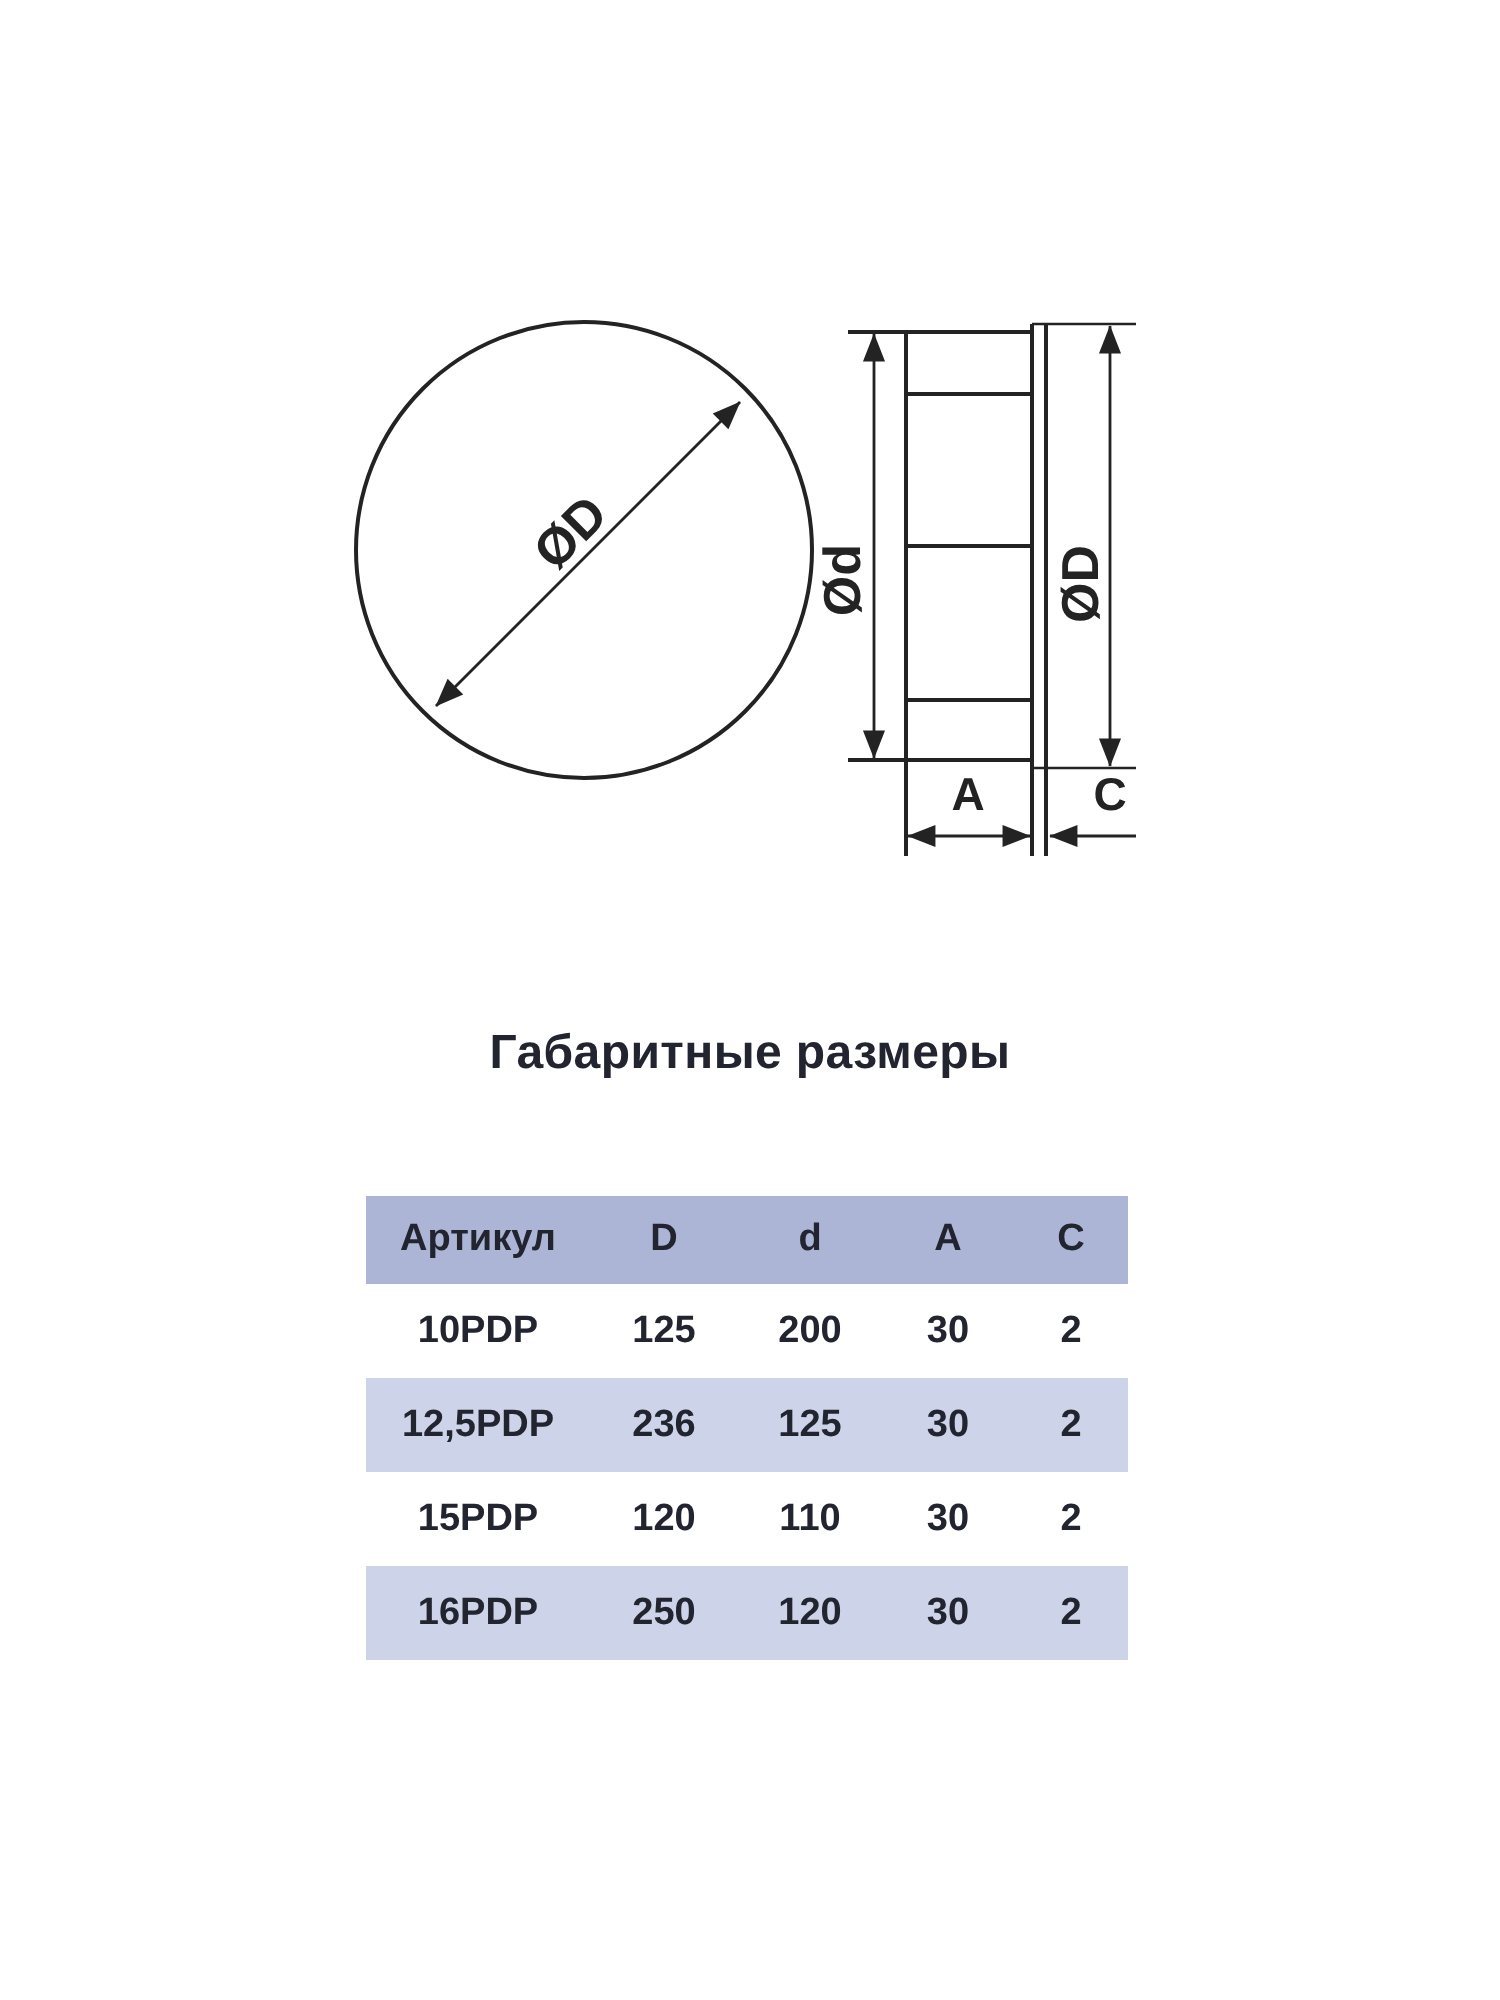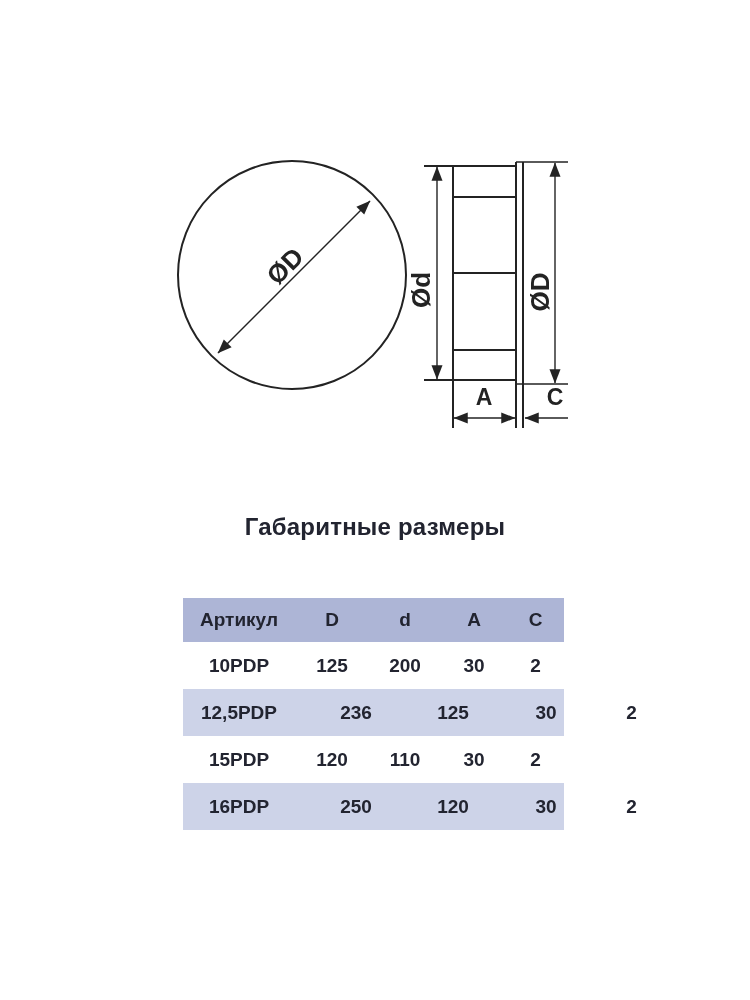--- a/index.html
+++ b/index.html
@@ -54,21 +54,21 @@
     color: var(--text, #222);
   }
   .tr {
     display: grid;
     grid-template-columns: 112px 74px 72px 66px 57px;
     align-items: center;
     text-align: center;
     height: 47px;
   }
   .tr.head { height: 44px; background: var(--header_bg, #adb5d6); }
-  .tr.alt  { background: var(--row_alt_bg, #cdd3e8); gap: 24px; }
+  .tr.alt  { background: var(--row_alt_bg, #cdd3e8); }
 </style>
 </head>
 <body>
 
 <div class="page">
 
   <svg class="drawing" viewBox="0 0 750 470">
     <defs>
       <marker id="arr" viewBox="0 0 12 12" refX="11.2" refY="6" markerWidth="11" markerHeight="11" orient="auto-start-reverse">
         <path d="M0.5,1.7 L11.5,6 L0.5,10.3 Z"></path>

